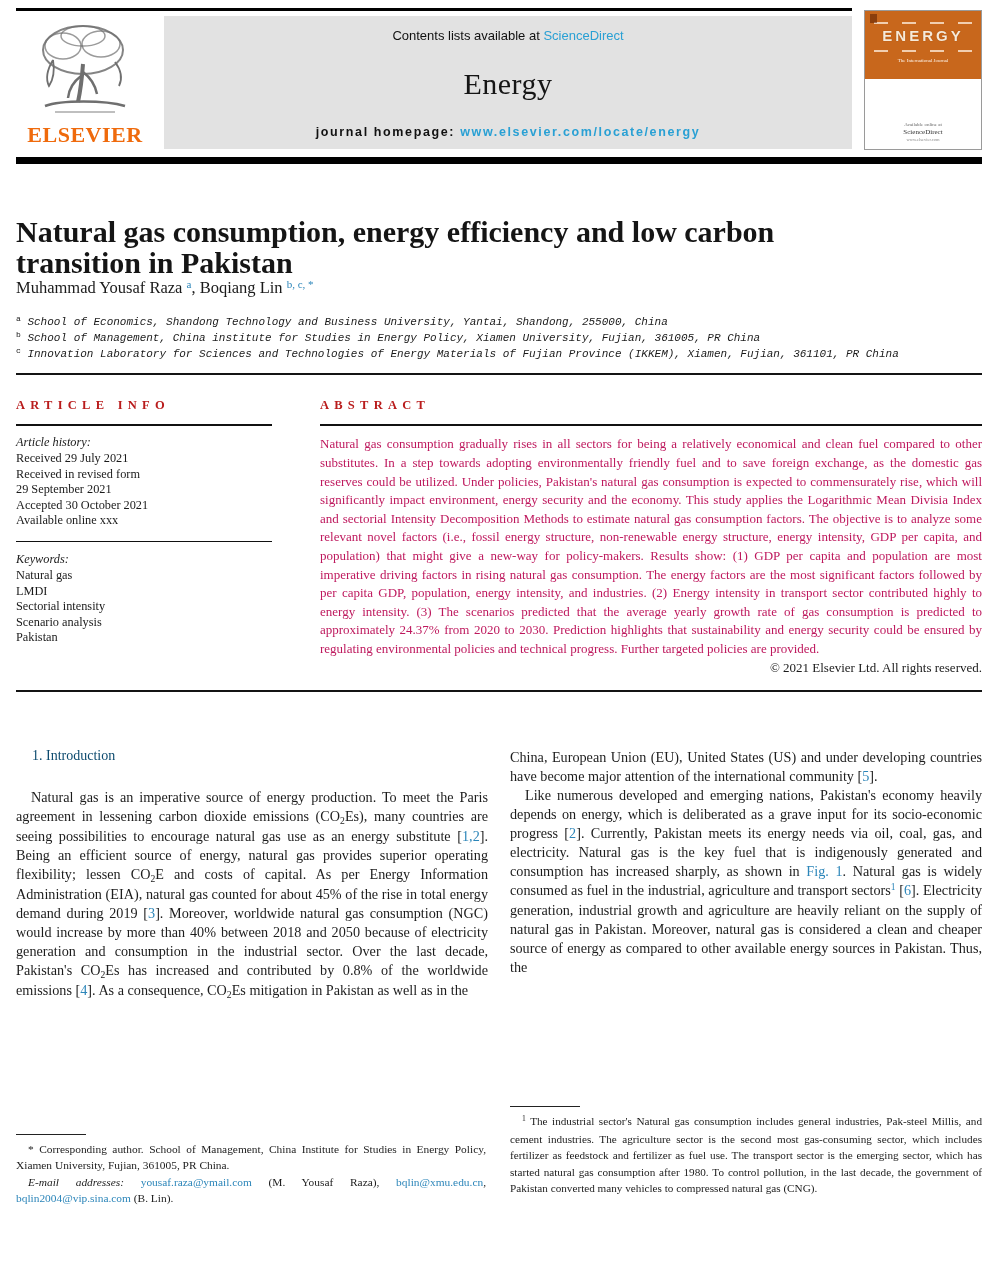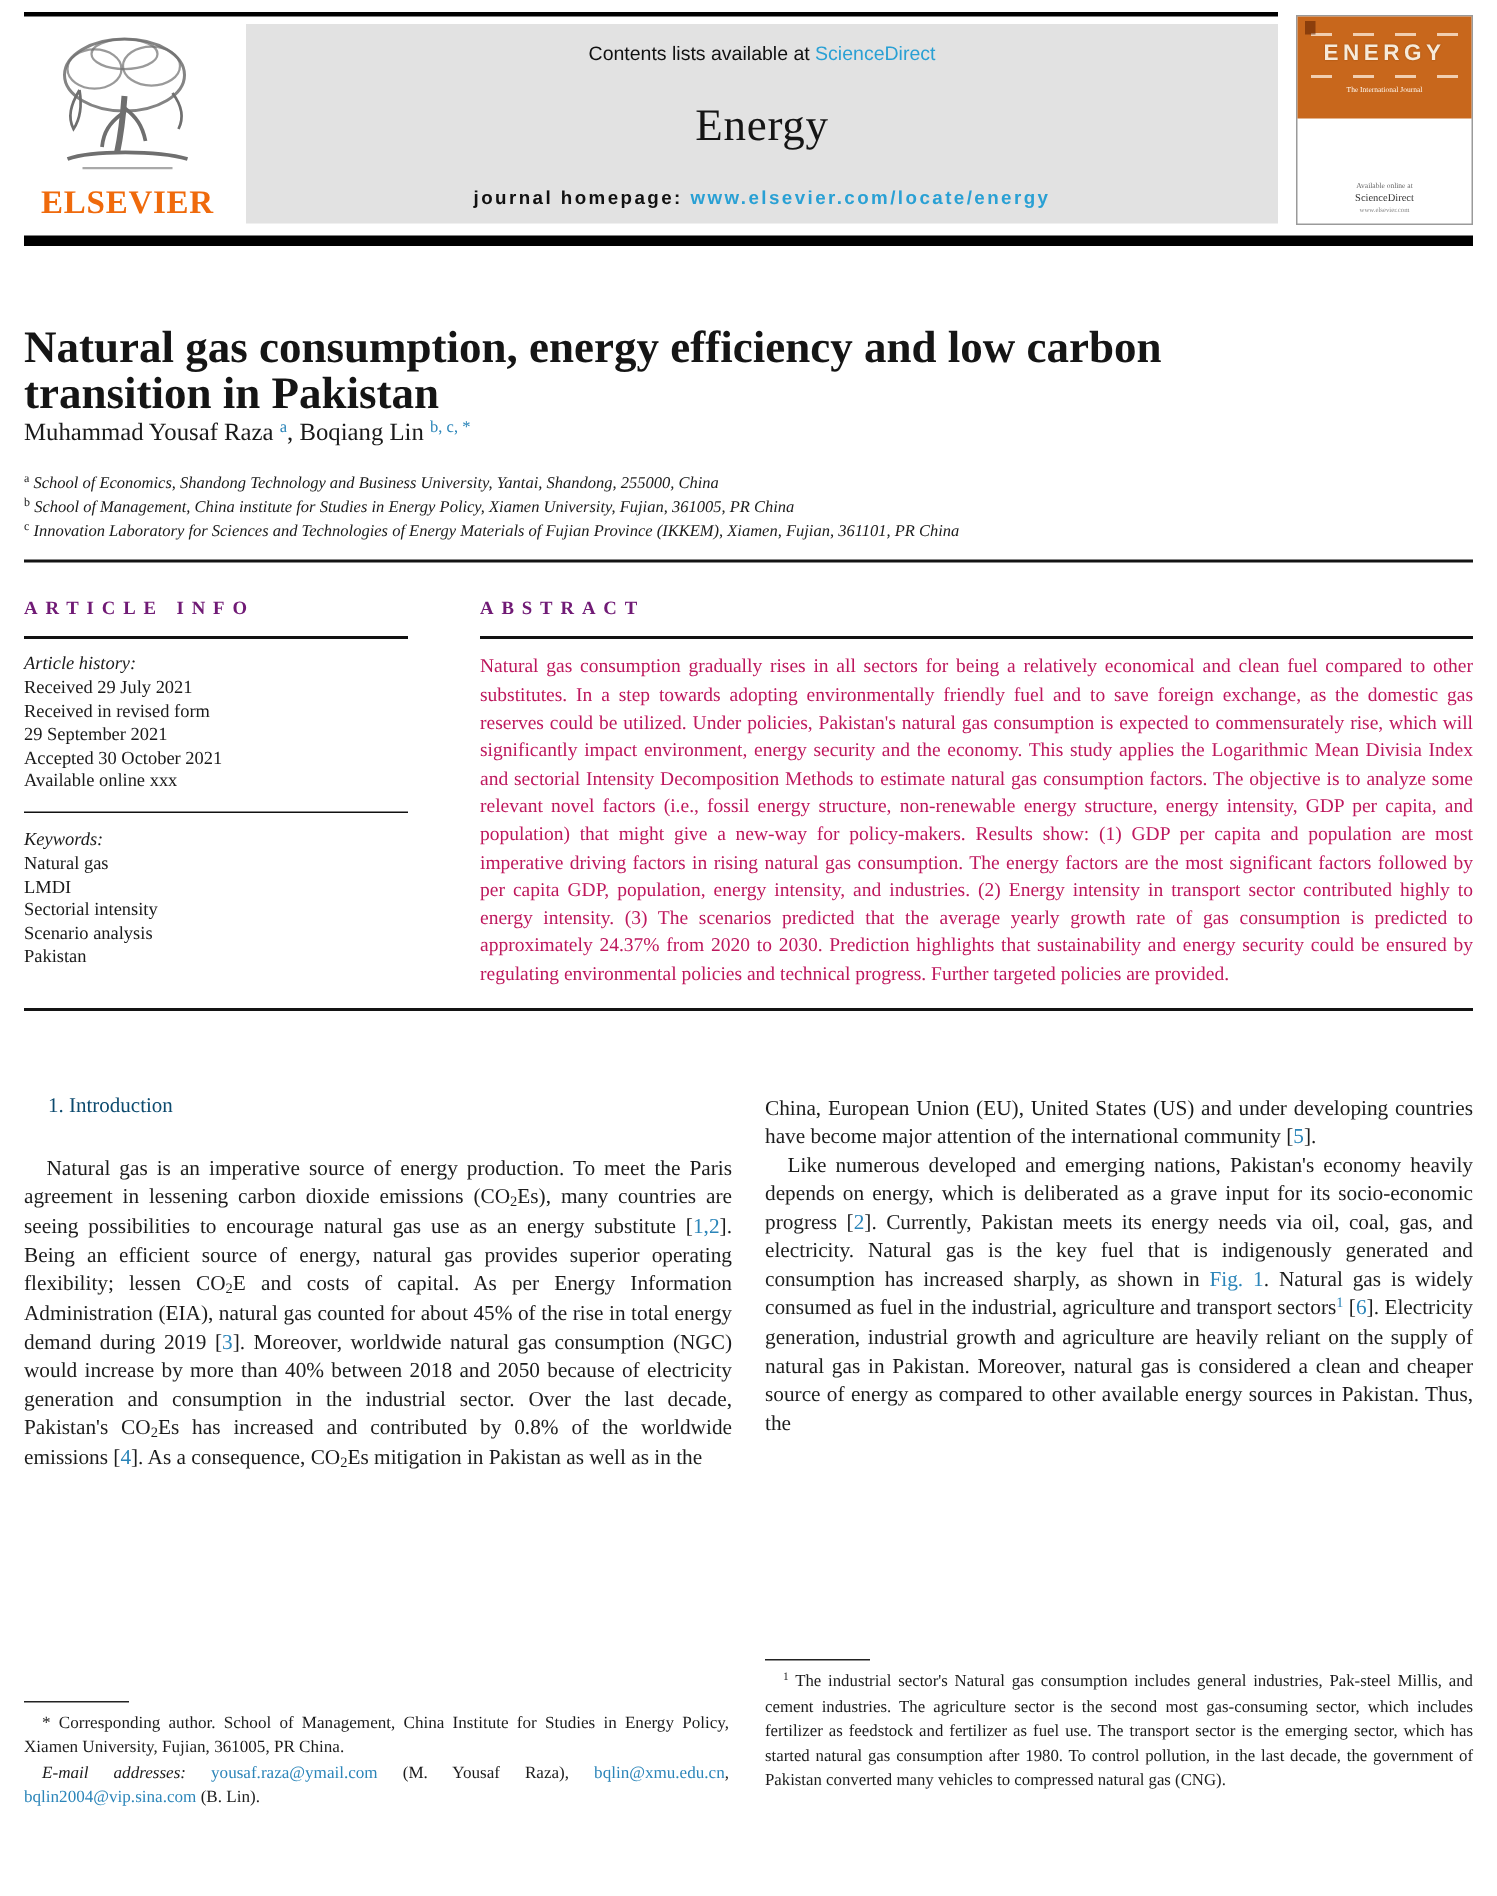--- a/index.html
+++ b/index.html
@@ -37,31 +37,31 @@
   .cover-bottom { flex:1; display:flex; flex-direction:column; justify-content:flex-end; align-items:center; padding-bottom:7px; }
   .cover-avail { font-size:5px; color:#666; }
   .cover-sd { font-size:7px; color:#333; margin-top:1px; }
   .cover-site { font-size:4.5px; color:#888; margin-top:1px; }
   .thick-rule { height:7px; background:#000; margin-top:7px; }
 
   
   .article-title { margin-top:52px; font-size:30px; line-height:31px; color:#151515; max-width:860px; }
   .author-line { font-size:16.5px; color:#1a1a1a; }
   .author-line sup { font-size:11px; color:#2b85b9; top:-0.45em; }
-  .affils { margin-top:17px; font-size:11px; font-style:italic; line-height:15.8px; color:#1a1a1a; }
+  .affils { margin-top:17px; font-size:11px; font-style:italic; line-height:15.8px; color:#1a1a1a;font-family:Liberation Mono, monospace; }
   .affil-row sup { font-size:8px; font-style:normal; }
 
   .rule-full { height:2px; background:#141414; }
   .rule-1 { margin-top:11px; }
 
   
   .info-abstract { display:flex; padding-top:23px; }
   .info-col { width:256px; margin-right:48px; flex:none; }
   .abs-col { flex:1; }
-  .sec-label { font-size:12.5px; font-weight:bold; letter-spacing:0.42em; color:#701a75; }
+  .sec-label { font-size:12.5px; font-weight:bold; letter-spacing:0.42em; color:#b91c1c; }
   .label-rule { height:2px; background:#111; margin:11px 0 9px 0; }
   .info-text { font-size:12.3px; line-height:15.6px; }
   .info-label { font-style:italic; }
   .mid-rule { height:1.5px; background:#111; margin:12px 0 10px 0; }
   .abstract-text { font-size:13px; line-height:18.6px; text-align:justify; color:#be185d; }
   .abstract-copy { font-size:13px; line-height:18.6px; text-align:right; }
   .rule-2 { margin-top:13px; }
 
   
   .body-cols { display:flex; gap:22px; margin-top:56px; }
@@ -164,20 +164,21 @@
         <div>LMDI</div>
         <div>Sectorial intensity</div>
         <div>Scenario analysis</div>
         <div>Pakistan</div>
       </div>
     </div>
     <div class="abs-col">
       <div class="sec-label">ABSTRACT</div>
       <div class="label-rule"></div>
       <p class="abstract-text">Natural gas consumption gradually rises in all sectors for being a relatively economical and clean fuel compared to other substitutes. In a step towards adopting environmentally friendly fuel and to save foreign exchange, as the domestic gas reserves could be utilized. Under policies, Pakistan's natural gas consumption is expected to commensurately rise, which will significantly impact environment, energy security and the economy. This study applies the Logarithmic Mean Divisia Index and sectorial Intensity Decomposition Methods to estimate natural gas consumption factors. The objective is to analyze some relevant novel factors (i.e., fossil energy structure, non-renewable energy structure, energy intensity, GDP per capita, and population) that might give a new-way for policy-makers. Results show: (1) GDP per capita and population are most imperative driving factors in rising natural gas consumption. The energy factors are the most significant factors followed by per capita GDP, population, energy intensity, and industries. (2) Energy intensity in transport sector contributed highly to energy intensity. (3) The scenarios predicted that the average yearly growth rate of gas consumption is predicted to approximately 24.37% from 2020 to 2030. Prediction highlights that sustainability and energy security could be ensured by regulating environmental policies and technical progress. Further targeted policies are provided.</p>
+      <div class="abstract-copy">© 2021 Elsevier Ltd. All rights reserved.</div>
     </div>
   </div>
 
   <div class="rule-full rule-2"></div>
 
   <div class="body-cols">
     <div class="col col-left">
       <h2 class="intro-heading">1. Introduction</h2>
       <p class="body-par indent"><span>Natural gas is an imperative source of energy production. To meet the Paris agreement in lessening carbon dioxide emissions (CO</span><sub>2</sub><span>Es), many countries are seeing possibilities to encourage natural gas use as an energy substitute [</span><span class="lnk">1,2</span><span>]. Being an efficient source of energy, natural gas provides superior operating flexibility; lessen CO</span><sub>2</sub><span>E and costs of capital. As per Energy Information Administration (EIA), natural gas counted for about 45% of the rise in total energy demand during 2019 [</span><span class="lnk">3</span><span>]. Moreover, worldwide natural gas consumption (NGC) would increase by more than 40% between 2018 and 2050 because of electricity generation and consumption in the industrial sector. Over the last decade, Pakistan's CO</span><sub>2</sub><span>Es has increased and contributed by 0.8% of the worldwide emissions [</span><span class="lnk">4</span><span>]. As a consequence, CO</span><sub>2</sub><span>Es mitigation in Pakistan as well as in the</span></p>
     </div>

